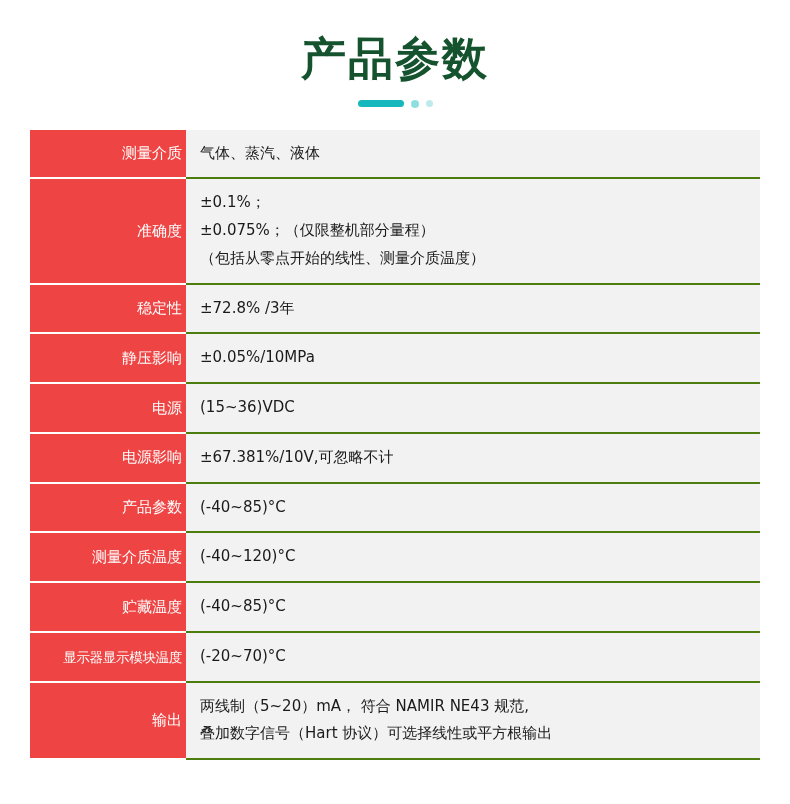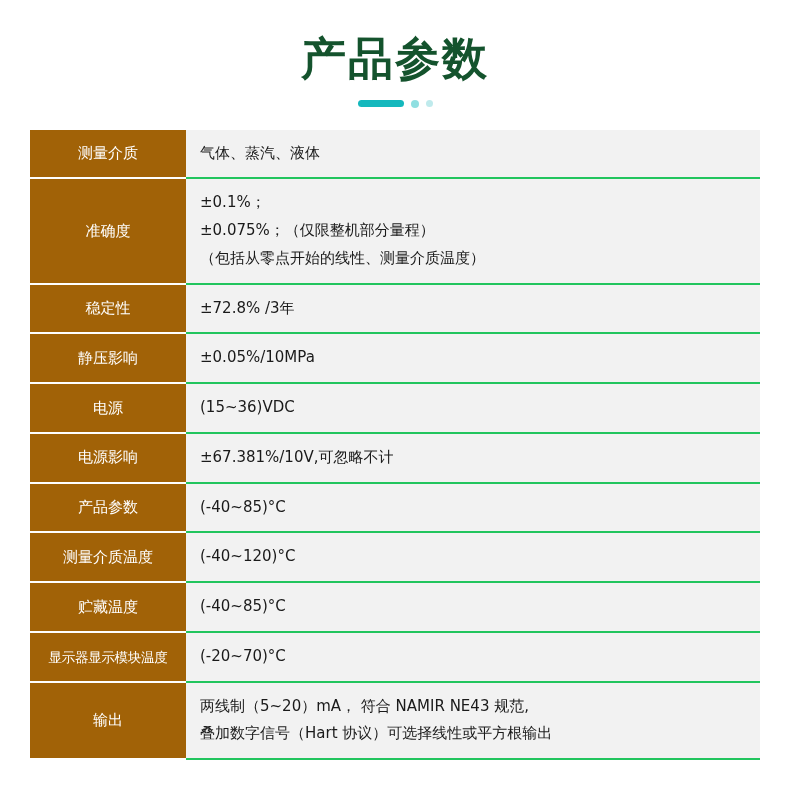--- a/index.html
+++ b/index.html
@@ -60,39 +60,39 @@
     margin: 22px 30px 0 30px;
     width: 730px;
     border-collapse: collapse;
     table-layout: fixed;
   }
   .spec-table tr {
     vertical-align: middle;
   }
   .spec-table td.label {
     width: 148px;
-    background: #a16207;
+    background: #ef4444;
     color: #ffffff;
-    text-align: center;
+    text-align: right;
     font-size: 15px;
     padding: 10px 4px;
     border-bottom: 2px solid #ffffff;
     line-height: 1.5;
   }
   .spec-table td.label.tight {
     font-size: 13.5px;
     letter-spacing: -0.3px;
     margin-left: 20px;
   }
   .spec-table td.value {
     background: #f2f2f2;
     color: #1a1a1a;
     font-size: 15px;
     padding: 10px 0 10px 14px;
-    border-bottom: 2px solid #22c55e;
+    border-bottom: 2px solid #4d7c0f;
     line-height: 1.85;
   }
   .value-line {
     display: block;
     white-space: nowrap;
   }
 </style>
 </head>
 <body>
 

